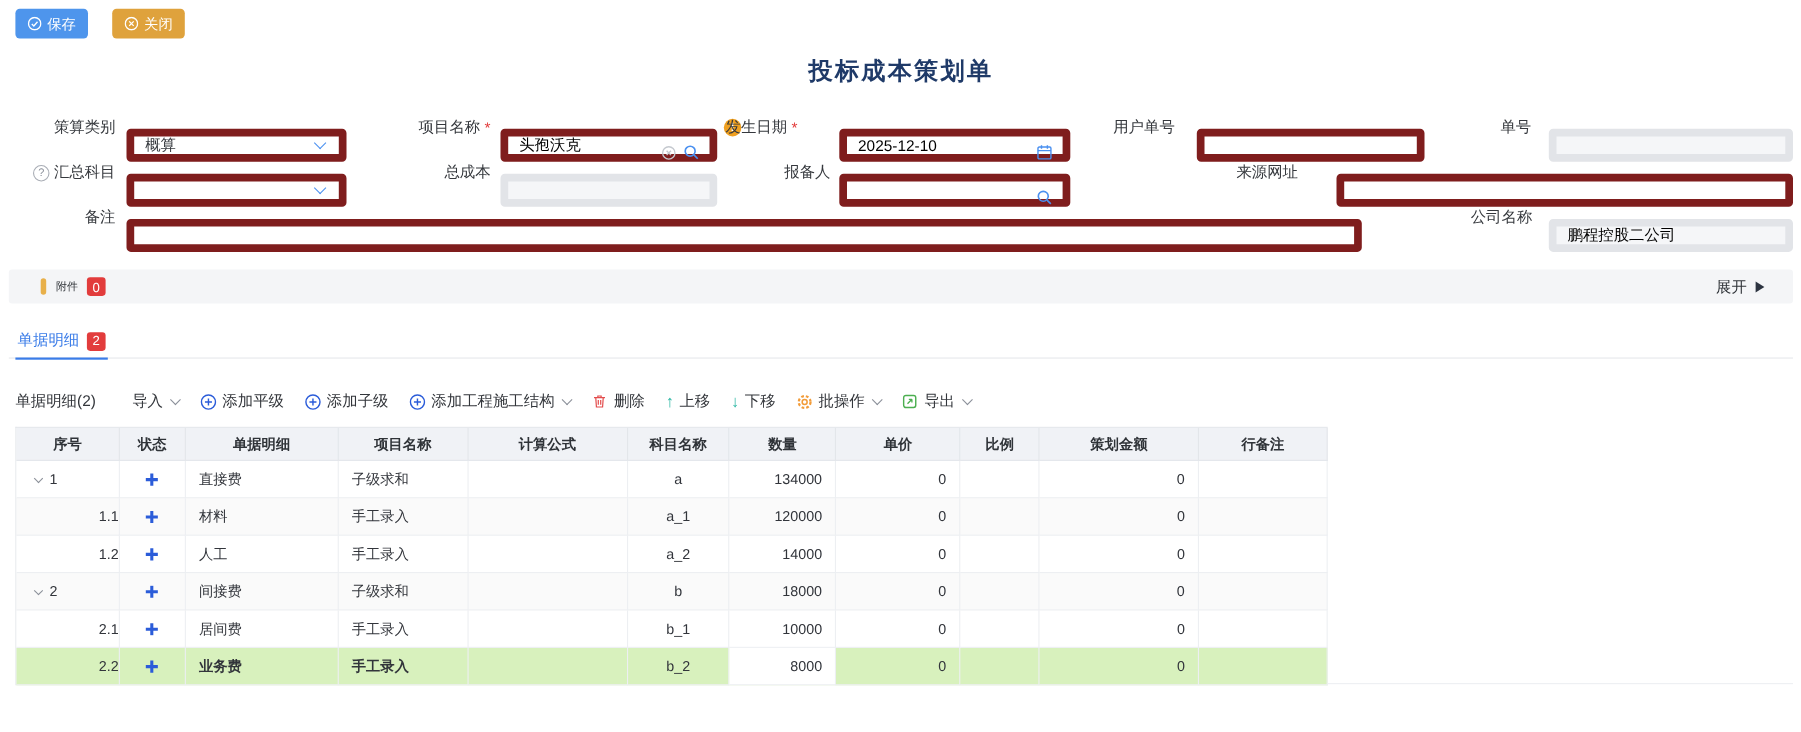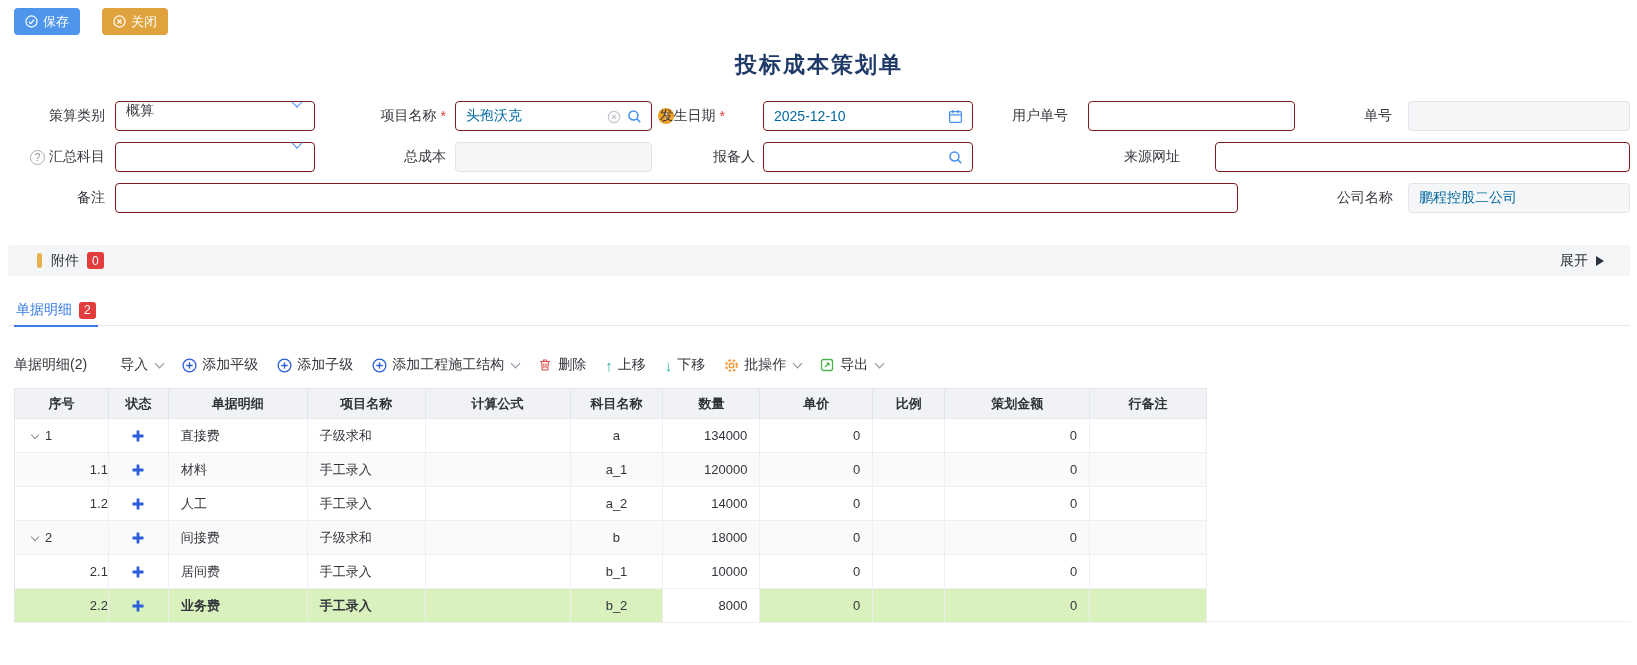--- a/index.html
+++ b/index.html
@@ -17,24 +17,24 @@
 
   
   .title{position:absolute;top:50px;left:8px;right:7px;text-align:center;
          font-size:22px;font-weight:700;letter-spacing:2px;color:var(--title_navy,#1f3a68)}
 
   
   .form-row{position:absolute;left:0;right:0;height:31px}
   .flabel{position:absolute;top:0;height:30px;display:flex;align-items:center;
           justify-content:flex-end;gap:4px;font-size:14px;color:#35383d}
   .req{color:#e23c3c}
-  .ctrl{position:absolute;top:0;height:30px;border:1px solid #7f1d1d;border-radius:4px;
-        background:#fff;display:flex;font-size:14px}
+  .ctrl{position:absolute;top:16px;height:30px;border:7px solid #7f1d1d;border-radius:4px;
+        background:#fff;display:flex;align-items:center;font-size:14px}
   .ctrl input{border:none;outline:none;background:transparent;width:100%;height:100%;
-              padding:0 10px;font:inherit;color:#0369a1}
+              padding:0 10px;font:inherit;color:#000000}
   .ctrl.with-icons input{padding-right:48px}
   .ctrl.with-icon input{padding-right:30px}
   .ctrl.disabled{background:#f5f6f8;border-color:#e2e4e8}
   .sel-text{flex:1;padding:0 10px;white-space:nowrap;overflow:hidden}
   .chev{width:8px;height:8px;border-right:1.5px solid var(--accent,#4a90f0);
         border-bottom:1.5px solid var(--accent,#4a90f0);transform:rotate(45deg);
         margin:-4px 13px 0 0;flex:none}
   .icon-right{position:absolute;right:8px;top:7px;width:16px;height:16px;color:var(--accent,#4a90f0)}
   .icon-clear{position:absolute;right:30px;top:8px;width:14px;height:14px;color:#c4c8ce}
   .info-badge{position:absolute;width:16px;height:16px;border-radius:50%;
@@ -42,21 +42,21 @@
               display:flex;align-items:center;justify-content:center}
   .info-badge::after{content:"!"}
   .help-badge{width:15px;height:15px;border-radius:50%;border:1px solid #a9adb5;color:#8a8f99;
               font-size:10px;display:inline-flex;align-items:center;justify-content:center;flex:none}
   .help-badge::after{content:"?"}
 
   
   .attach-bar{position:absolute;top:245px;left:8px;width:1622px;height:31px;background:#f4f5f7;
               border-radius:3px;display:flex;align-items:center;padding:0 26px 0 29px}
   .attach-marker{width:5px;height:15px;border-radius:2.5px;background:var(--attach_marker,#e8b04a);margin-right:9px}
-  .attach-label{font-size:14px;color:#2f3338}
+  .attach-label{font-size:10px;color:#2f3338}
   .badge{background:var(--badge_red,#e23c3c);color:#fff;font-size:12px;line-height:1;
          padding:2.5px 5px;border-radius:3px;margin-left:8px}
   .expand-btn{margin-left:auto;display:flex;align-items:center;gap:8px;font-size:14px;color:#2f3338;cursor:pointer}
   .tri-right{width:0;height:0;border-left:8px solid #2c3340;border-top:5px solid transparent;border-bottom:5px solid transparent}
 
   
   .tabs-row{position:absolute;top:292px;left:8px;width:1622px;height:34px;border-bottom:1px solid #e6e8ec}
   .tab{position:absolute;left:6px;top:2px;height:32px;display:flex;align-items:center;gap:7px;
        font-size:14px;color:var(--tab_blue,#3a7ce8);padding:0 2px;cursor:pointer}
   .tab::after{content:"";position:absolute;left:0;right:0;bottom:-1px;height:2px;background:var(--tab_blue,#3a7ce8)}

